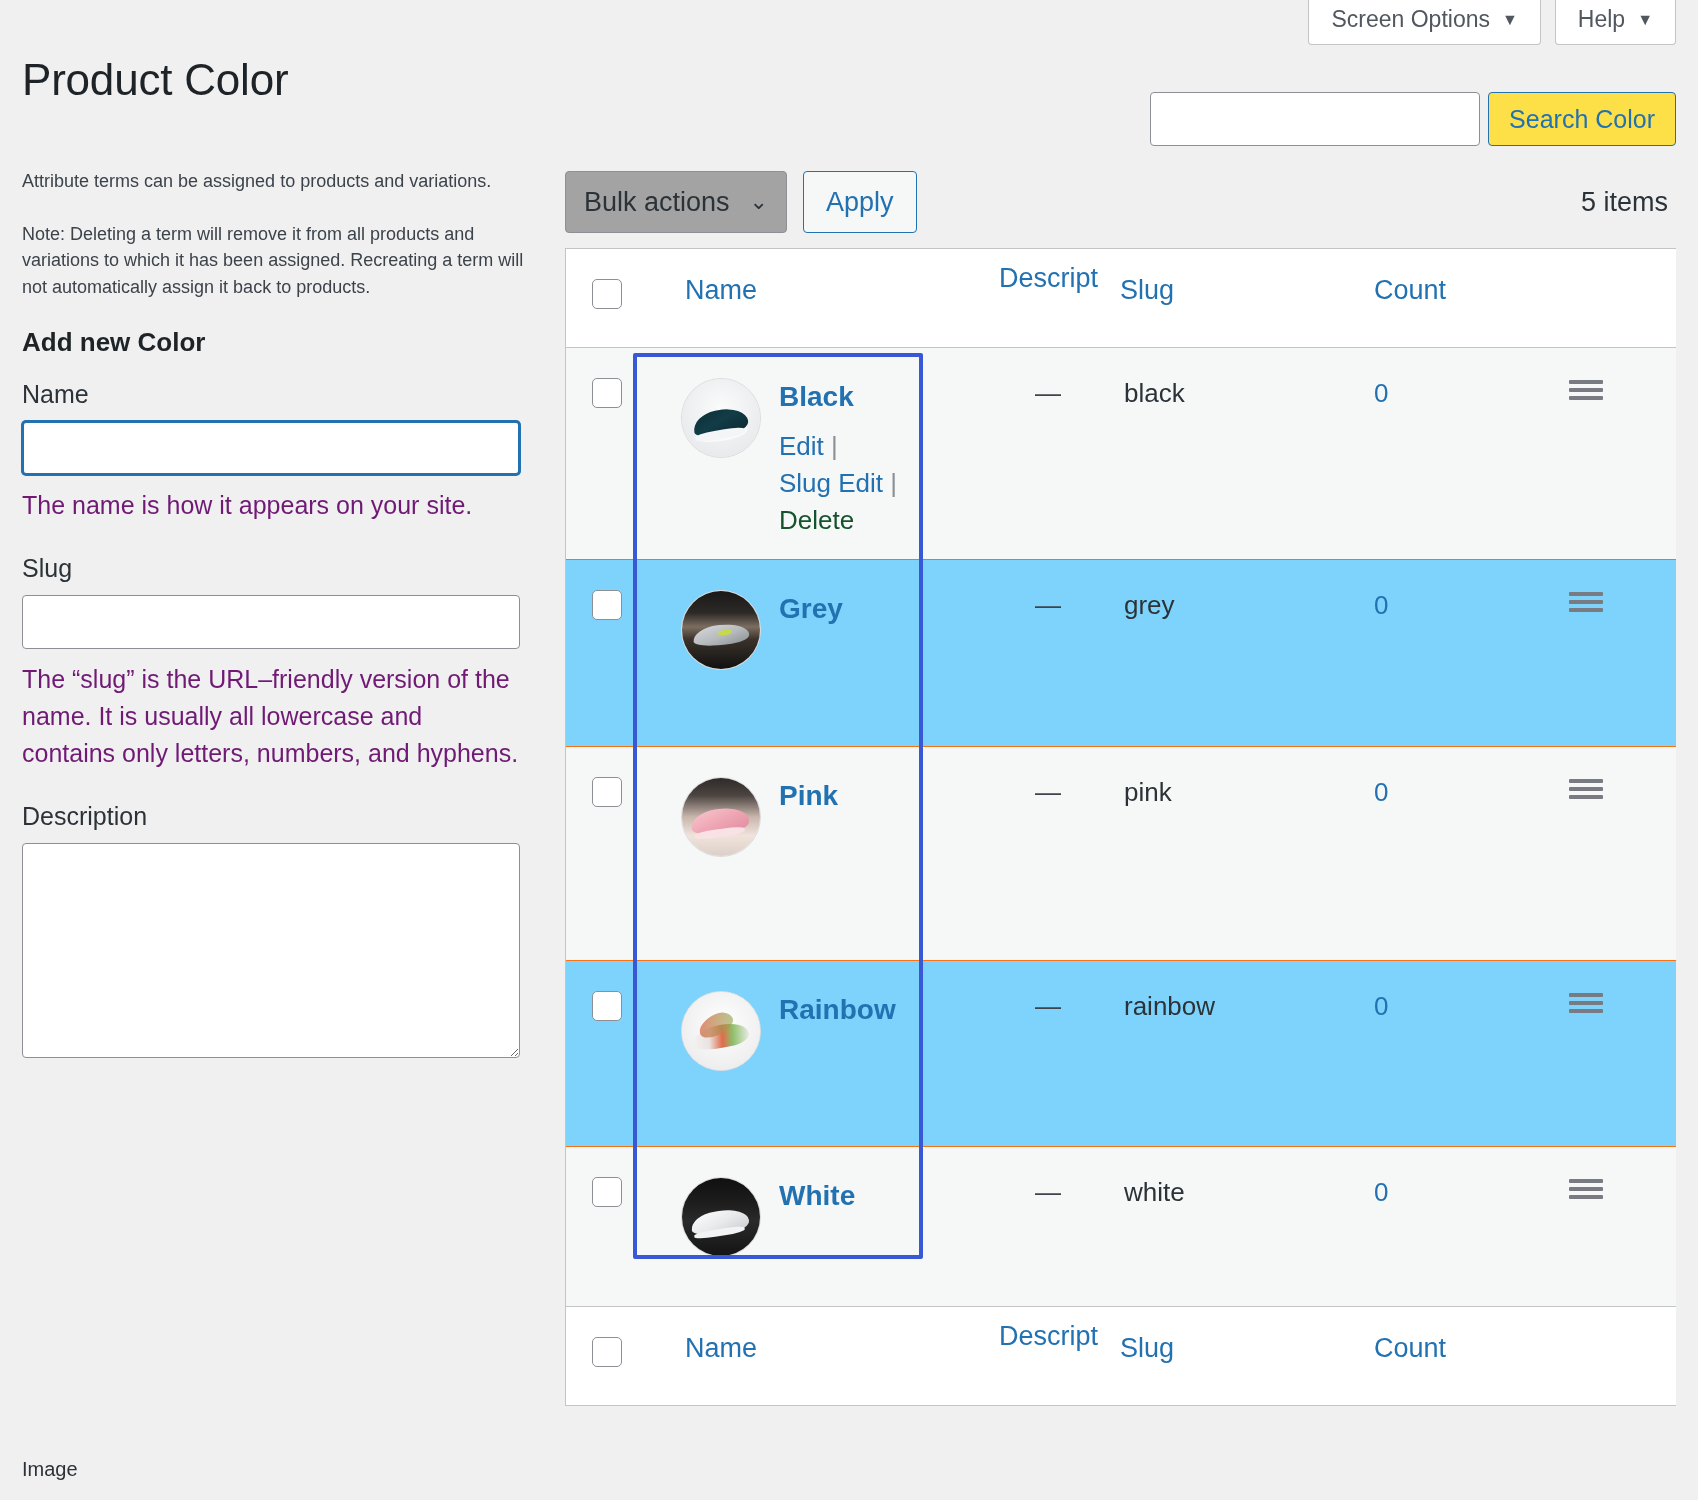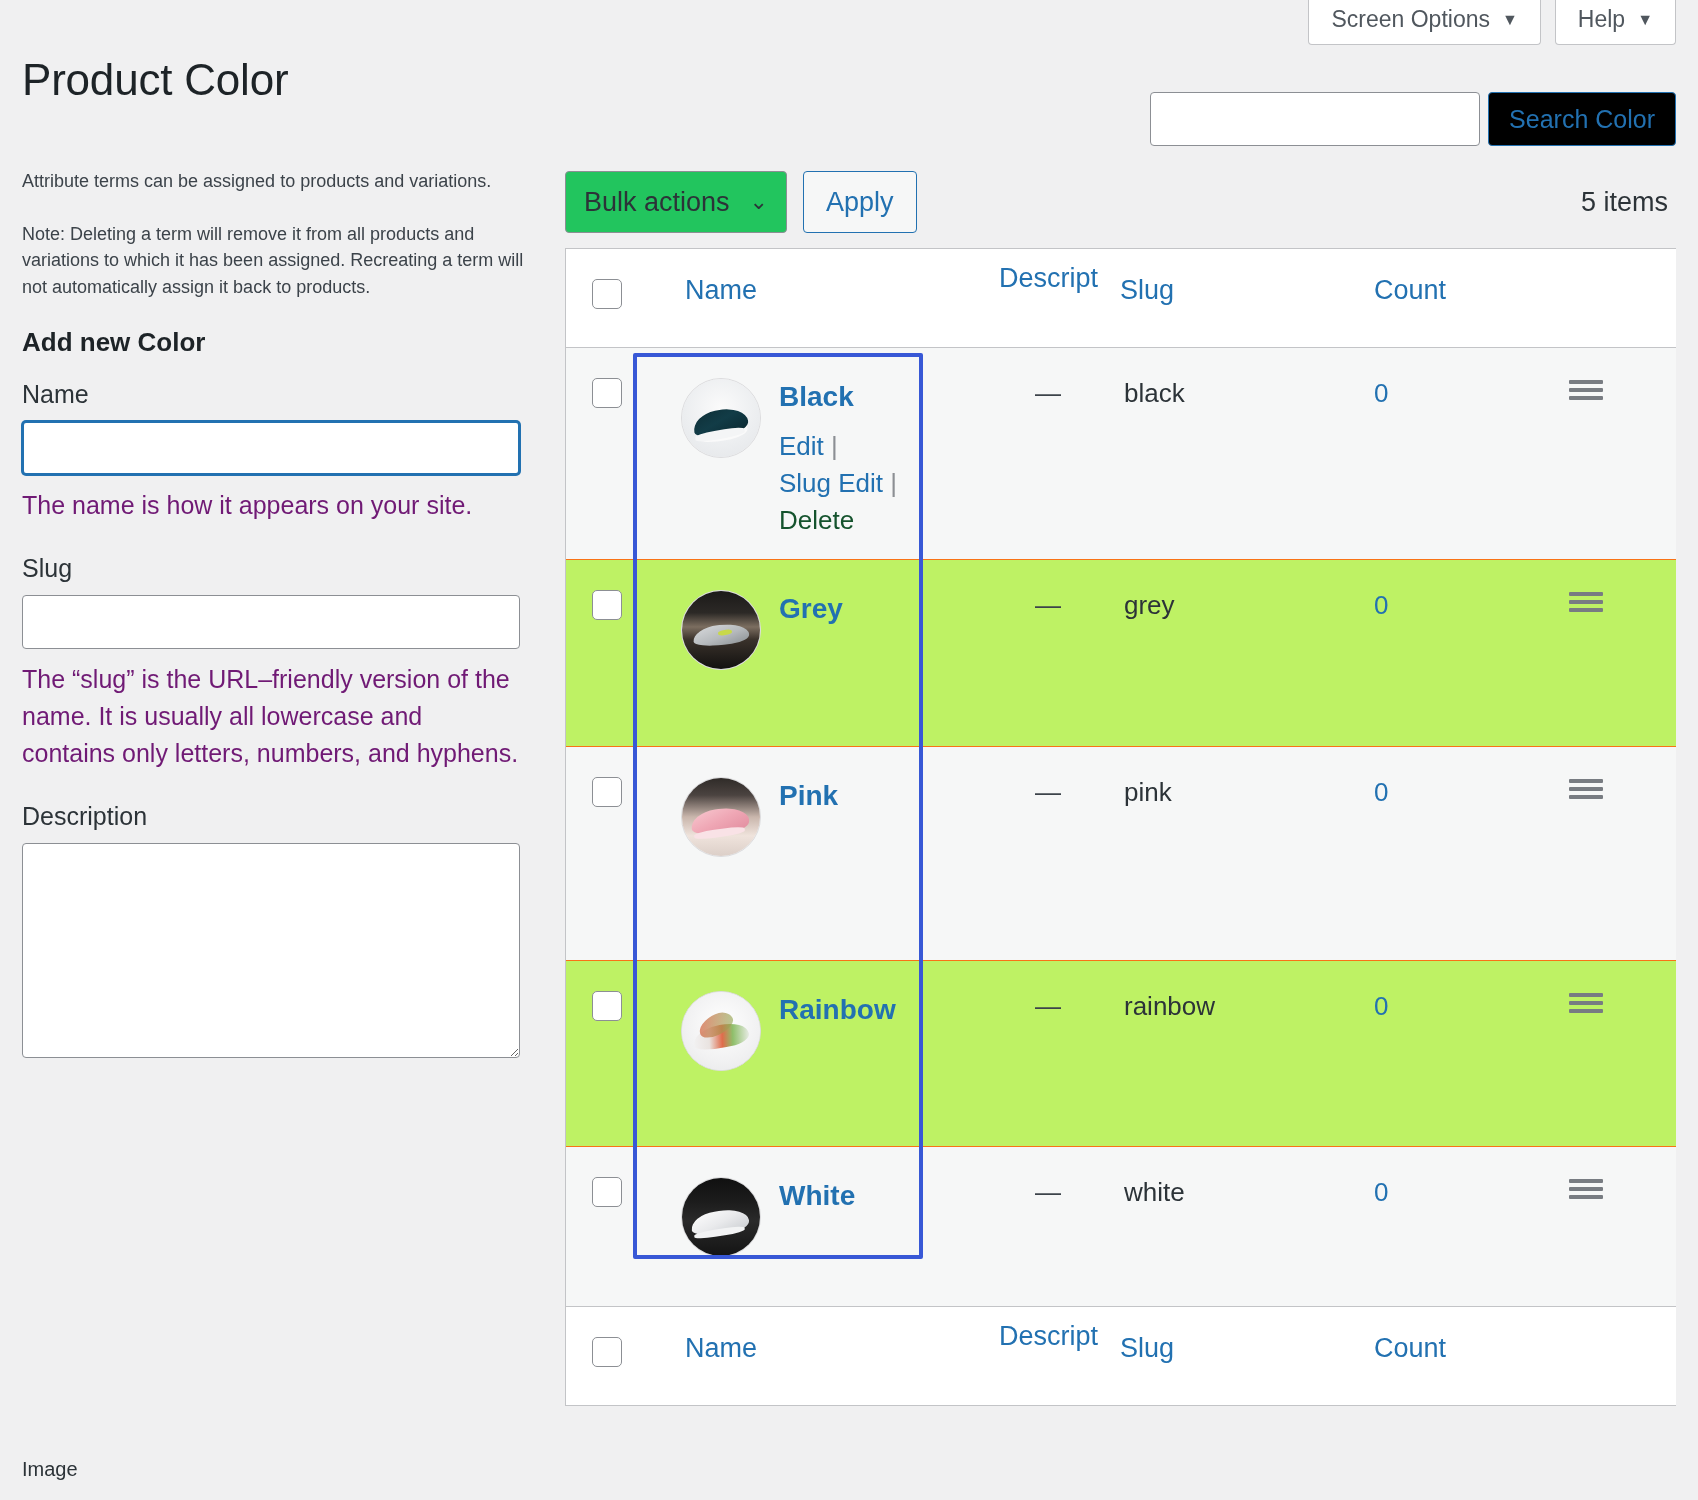--- a/index.html
+++ b/index.html
@@ -62,21 +62,21 @@
     font-size: 21px;
     padding: 0 12px;
     color: #2c3338;
     font-family: "Liberation Sans", sans-serif;
     outline: none;
   }
   .search-btn {
     margin-left: 8px;
     height: 54px;
     padding: 0 20px;
-    background: #000000;
+    background: #fde047;
     border: 1px solid #2271b1;
     border-radius: 4px;
     color: #2271b1;
     font-size: 25px;
     cursor: pointer;
     white-space: nowrap;
     font-family: "Liberation Sans", sans-serif;
   }
 
   
@@ -149,21 +149,21 @@
   .tablenav {
     display: flex; align-items: center;
     height: 68px;
     margin-bottom: 12px;
   }
   .bulk-select {
     height: 62px;
     min-width: 222px;
     border: 1px solid #8c8f94;
     border-radius: 4px;
-    background: #22c55e;
+    background: #a3a3a3;
     color: #2c3338;
     font-size: 27px;
     padding: 0 18px;
     display: flex; align-items: center; justify-content: space-between;
     gap: 16px;
     cursor: pointer;
     font-family: "Liberation Sans", sans-serif;
   }
   .chev { font-size: 22px; color: #2c3338; }
   .apply-btn {
@@ -239,21 +239,21 @@
     border-radius: 5px;
     background: #fff;
     display: inline-block;
     cursor: pointer;
     vertical-align: top;
   }
   thead .cb, tfoot .cb { margin-top: 4px; }
 
   tbody tr { border-bottom: 1px solid #f97316; }
   tbody tr.alt { background: #f6f7f7; }
-  tbody tr.plain { background: #bef264; }
+  tbody tr.plain { background: #7dd3fc; }
   tbody td { padding-top: 30px; padding-bottom: 20px; }
 
   .row-h-1 { height: 187px; }
   .row-h-2 { height: 187px; }
   .row-h-3 { height: 214px; }
   .row-h-4 { height: 186px; }
   .row-h-5 { height: 160px; }
 
   .name-cell-inner {
     display: flex;

